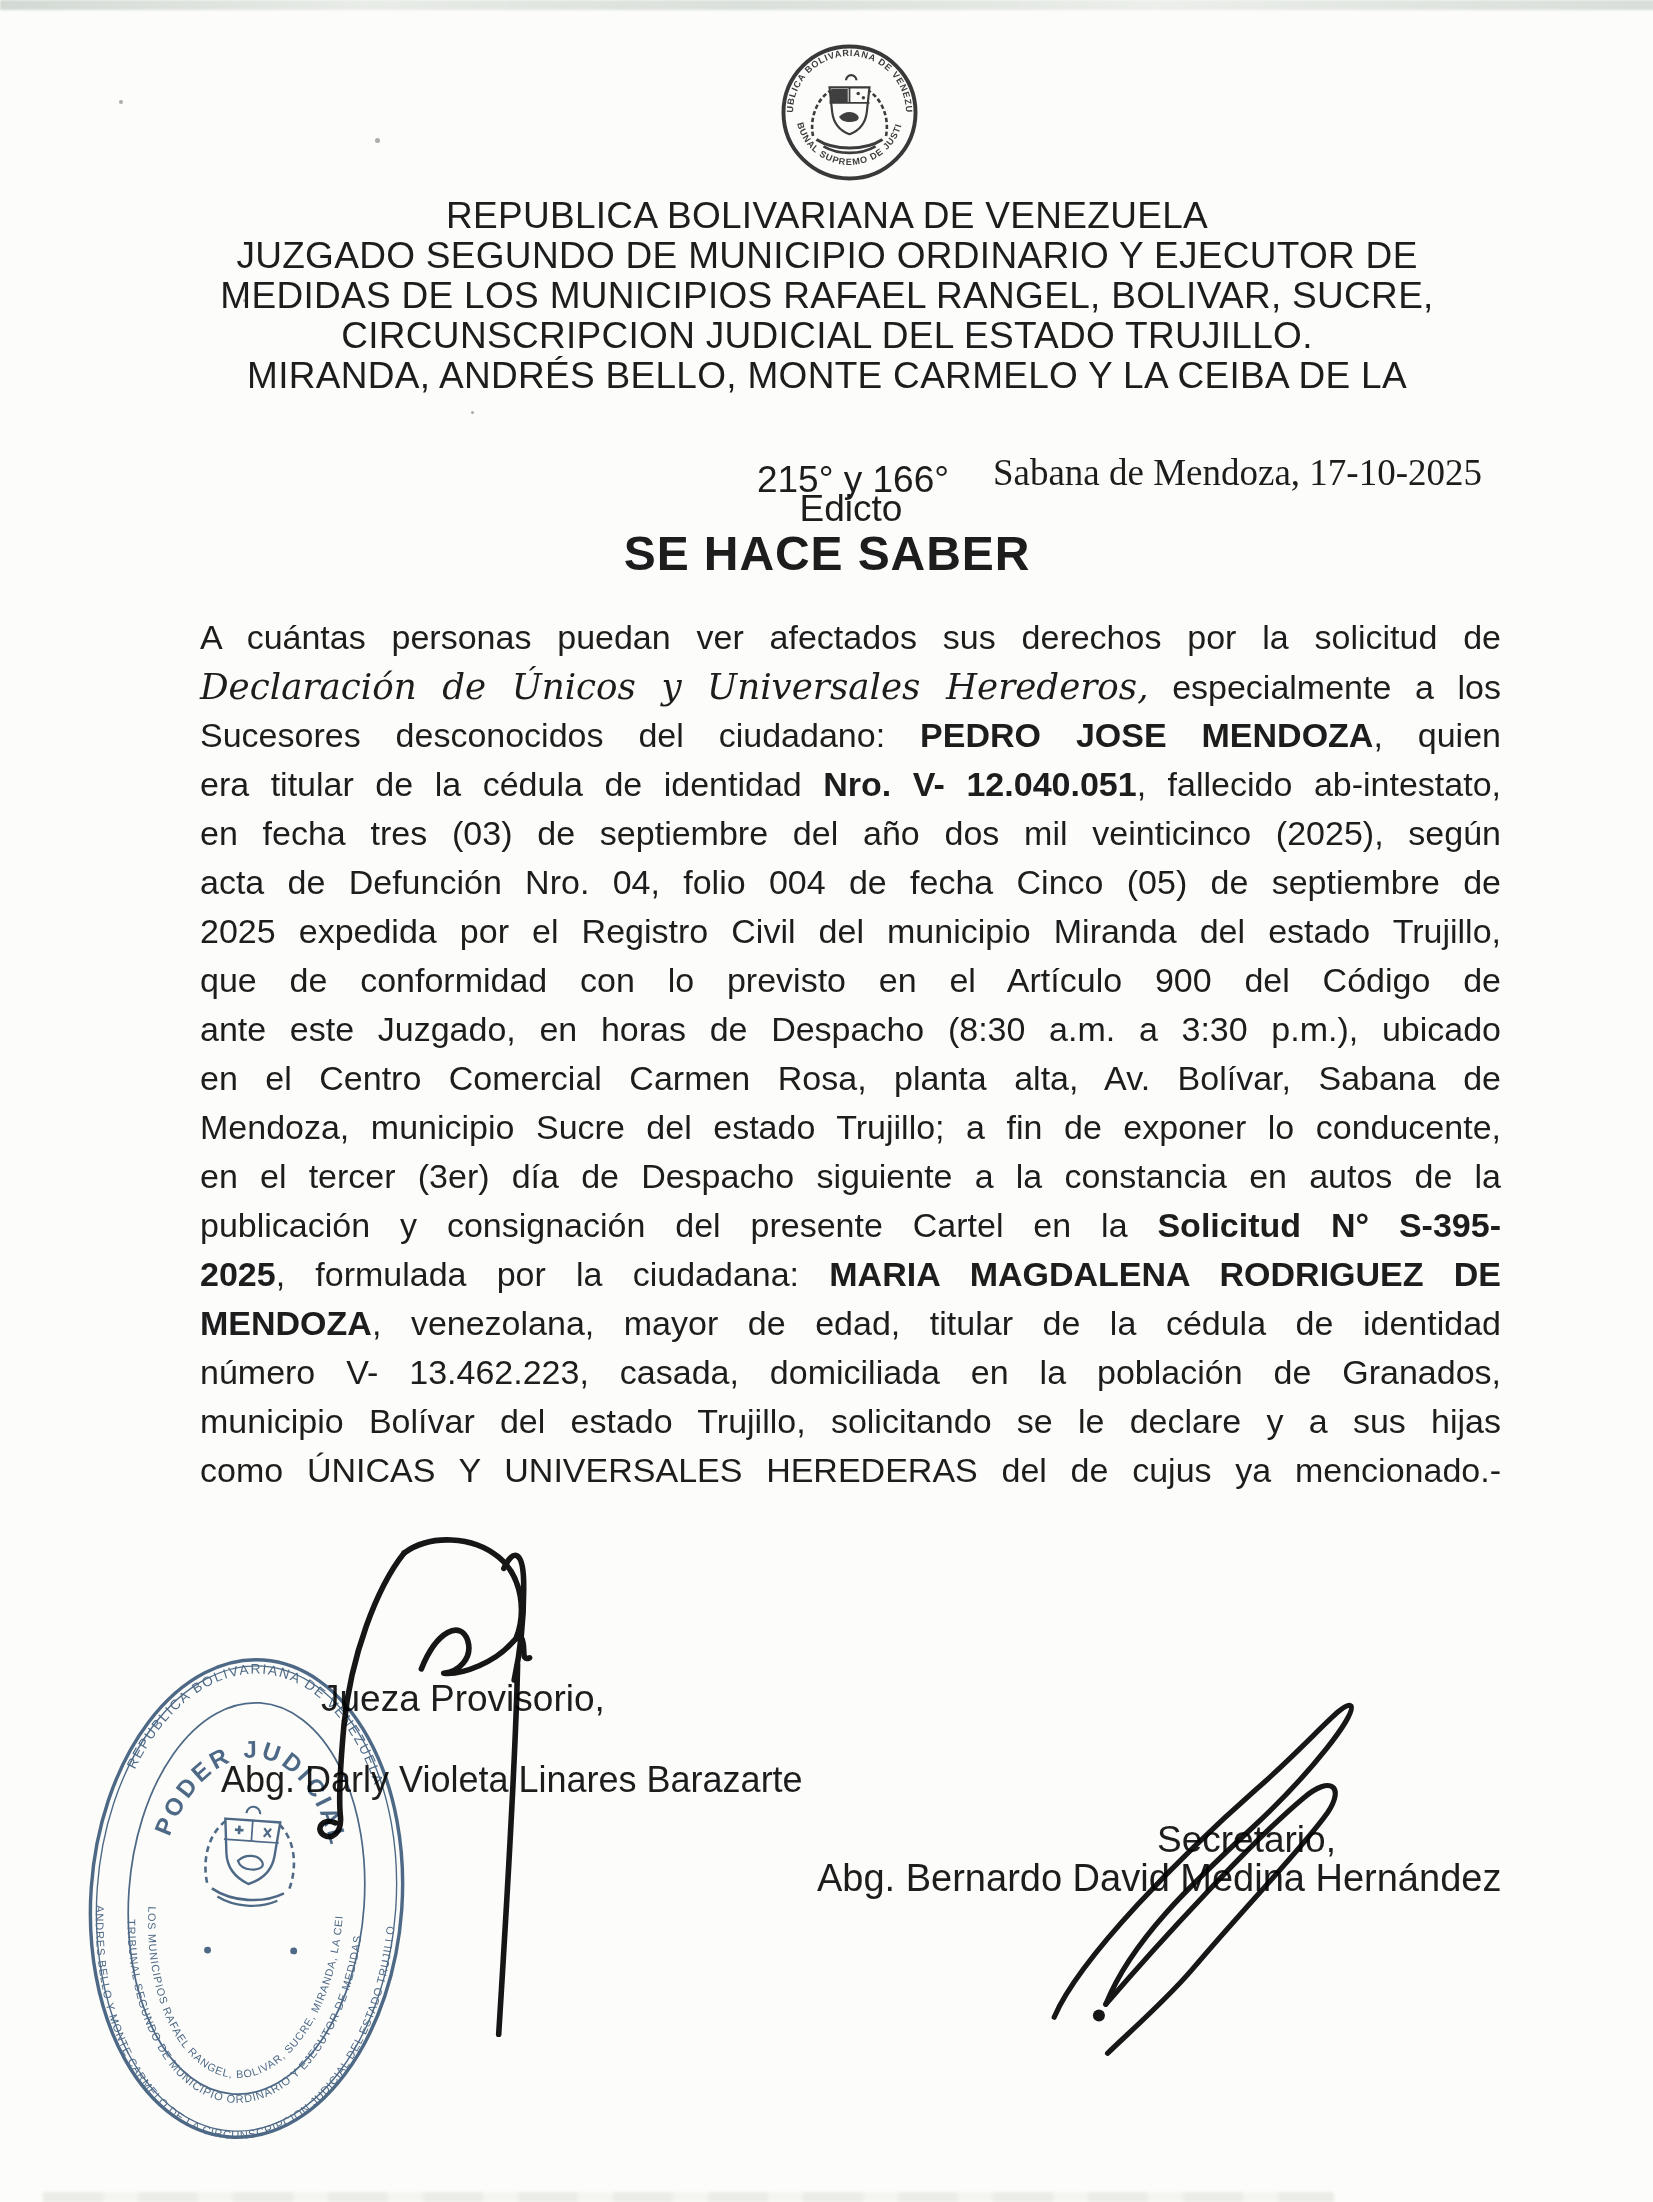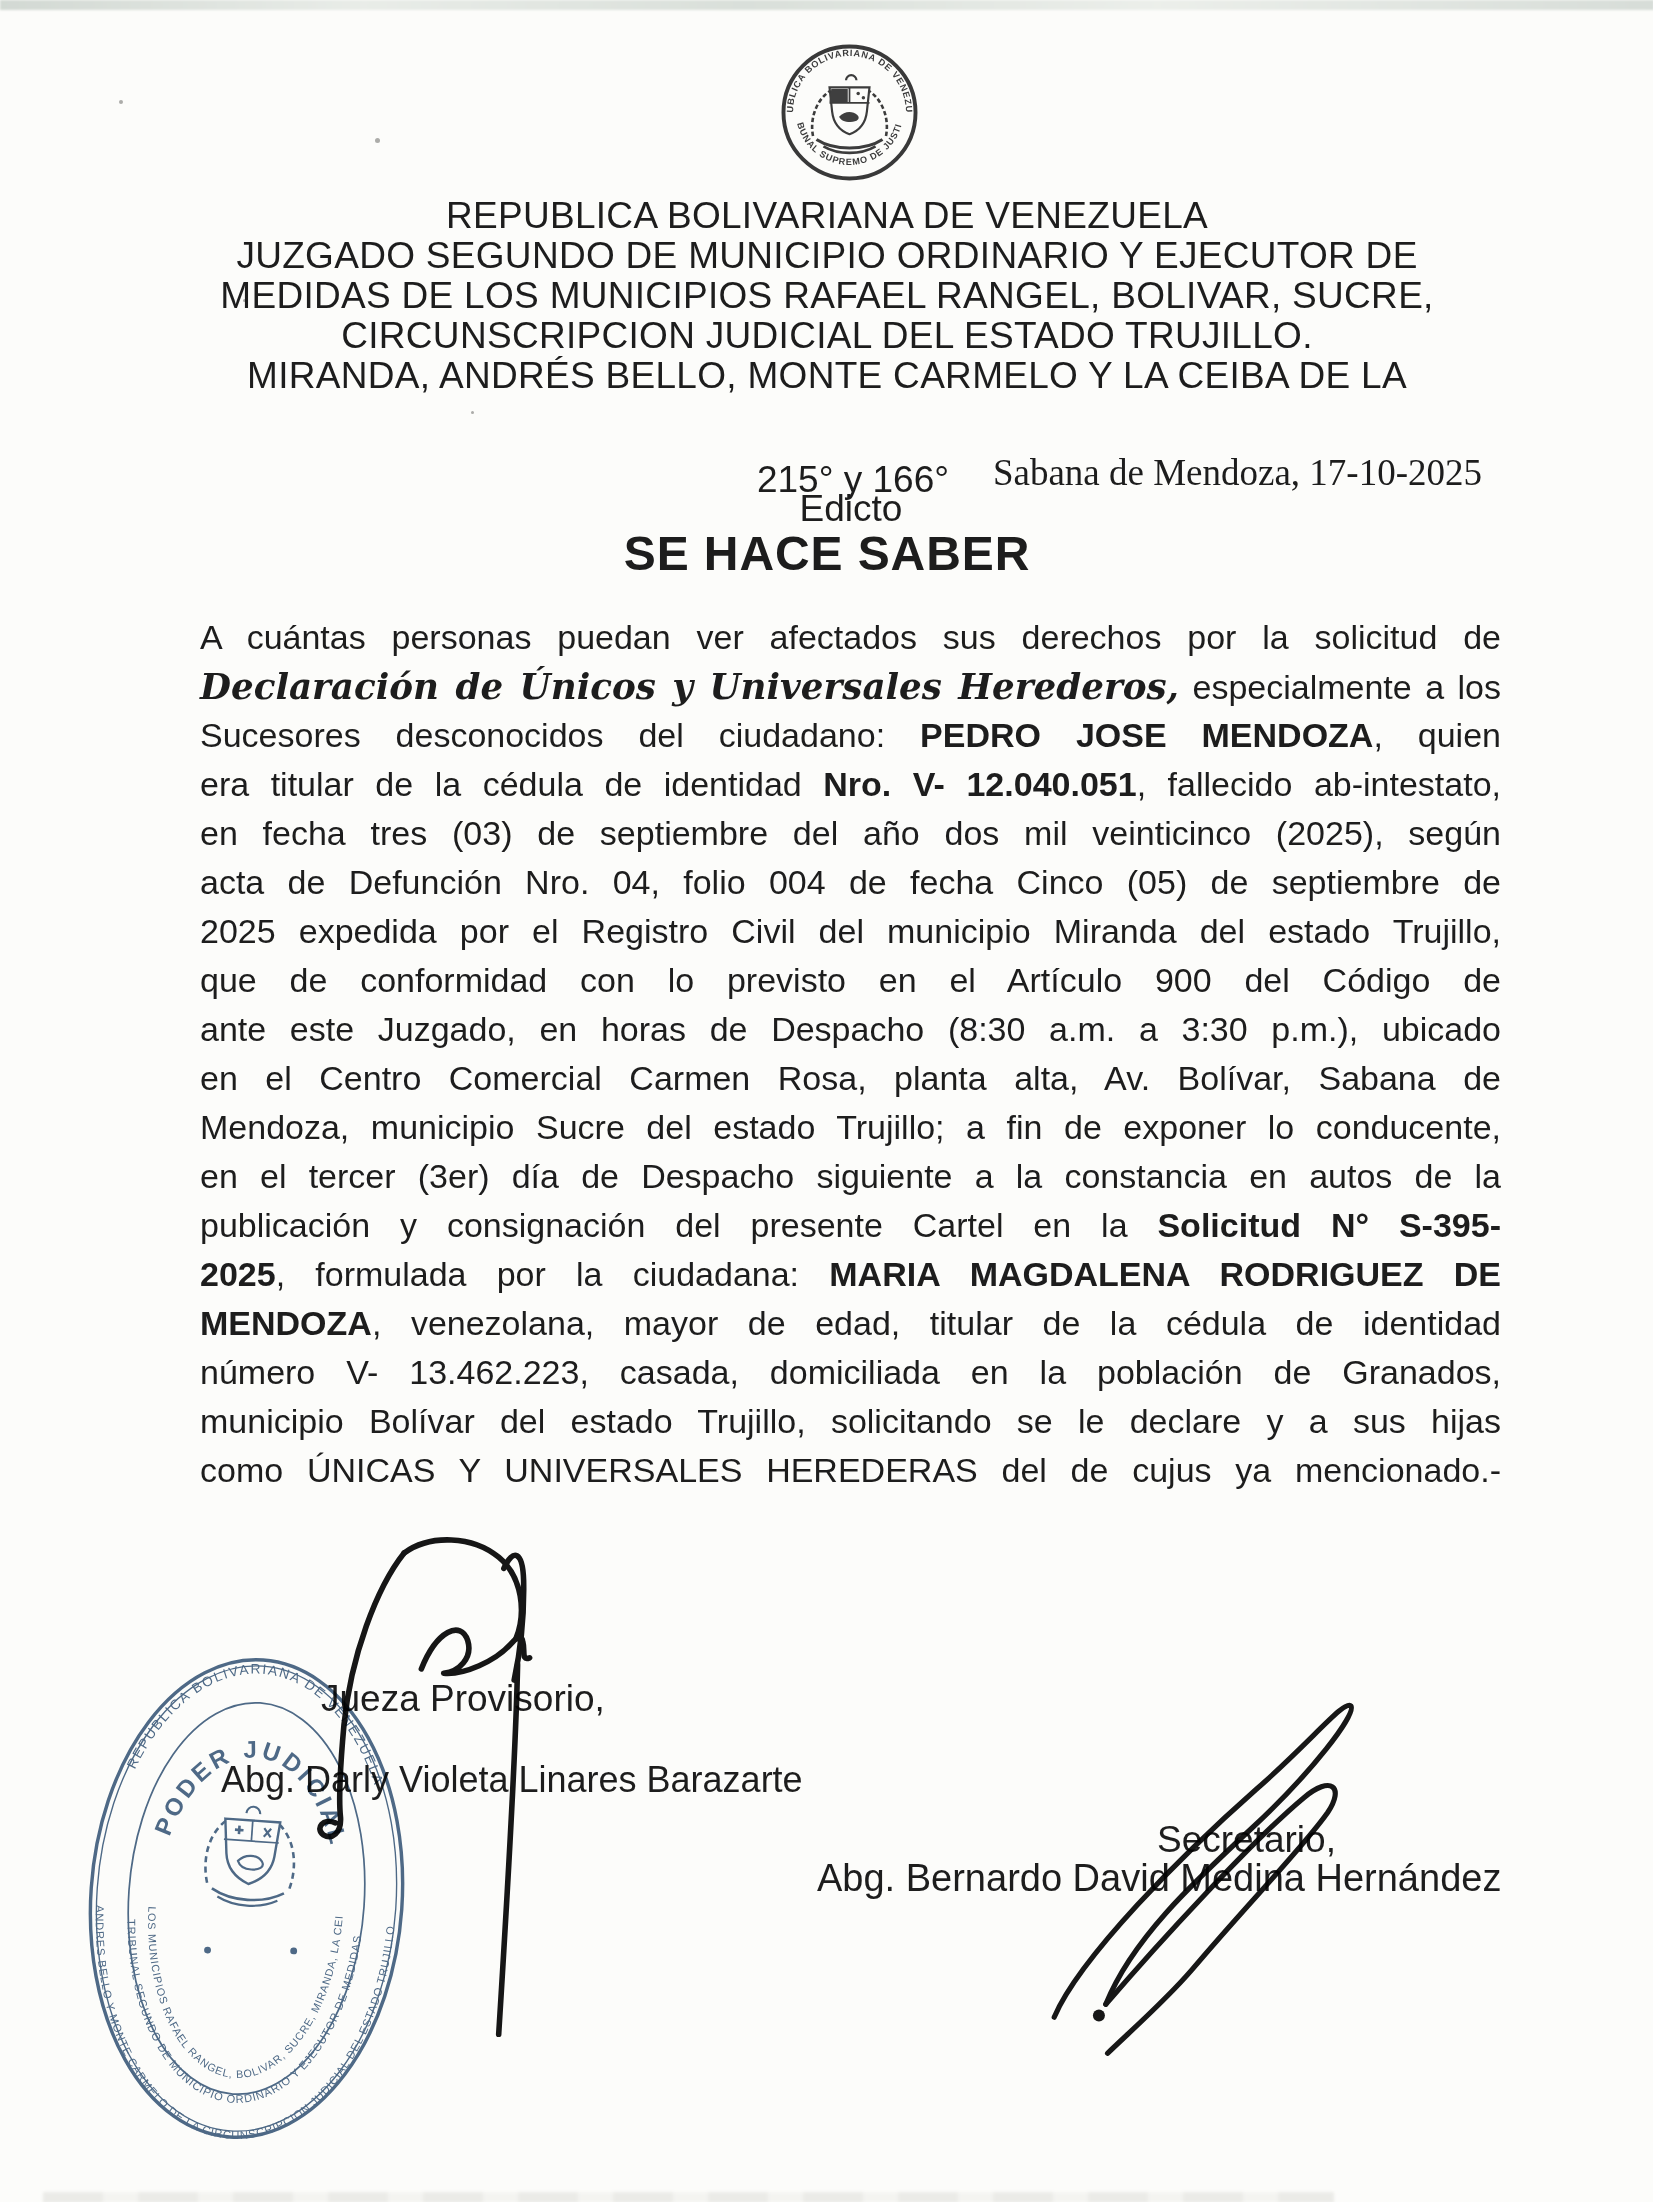--- a/index.html
+++ b/index.html
@@ -16,21 +16,21 @@
         font-size:37px;line-height:40px;letter-spacing:0.3px;}
   .years{position:absolute;top:411px;left:52px;width:1602px;text-align:center;font-size:37px;margin-top:48px;}
   .dateline{position:absolute;top:451px;right:172px;font-size:37px;font-family:Liberation Serif, serif;}
   .doctype{position:absolute;top:488px;left:24px;width:1654px;text-align:center;font-size:37px;}
   .notice{position:absolute;top:526px;left:0;width:100%;text-align:center;
         font-size:48px;font-weight:bold;letter-spacing:0.9px;}
   .bodywrap{position:absolute;top:613px;left:200px;width:1301px;font-size:34px;}
   .bline{height:49px;line-height:49px;text-align:justify;text-align-last:justify;overflow:visible;}
   .seg-normal{}
   .seg-bold{font-weight:bold;}
-  .seg-script{font-family:"DejaVu Serif",serif;font-style:italic;font-weight:bold;font-size:1.05em;}
+  .seg-script{font-family:"DejaVu Serif",serif;font-style:italic;font-weight:normal;font-size:1.05em;}
   .sig-title-left{position:absolute;top:1678px;left:321px;font-size:37px;}
   .sig-name-left{position:absolute;top:1759px;left:221px;font-size:36px;text-align:right;}
   .sig-title-right{position:absolute;top:1819px;left:1157px;font-size:37px;}
   .sig-name-right{position:absolute;top:1857px;left:817px;font-size:38px;}
   .seal{position:absolute;left:780px;top:40px;width:139px;height:145px;opacity:.88;}
   .stamp{position:absolute;left:84px;top:1650px;width:325px;height:497px;
         transform:rotate(4deg);mix-blend-mode:multiply;opacity:.9;}
   .sig-svg{position:absolute;mix-blend-mode:multiply;}
   .sig-judge{left:301px;top:1527px;width:361px;height:516px;}
   .sig-secretary{left:822px;top:1673px;width:559px;height:396px;}

